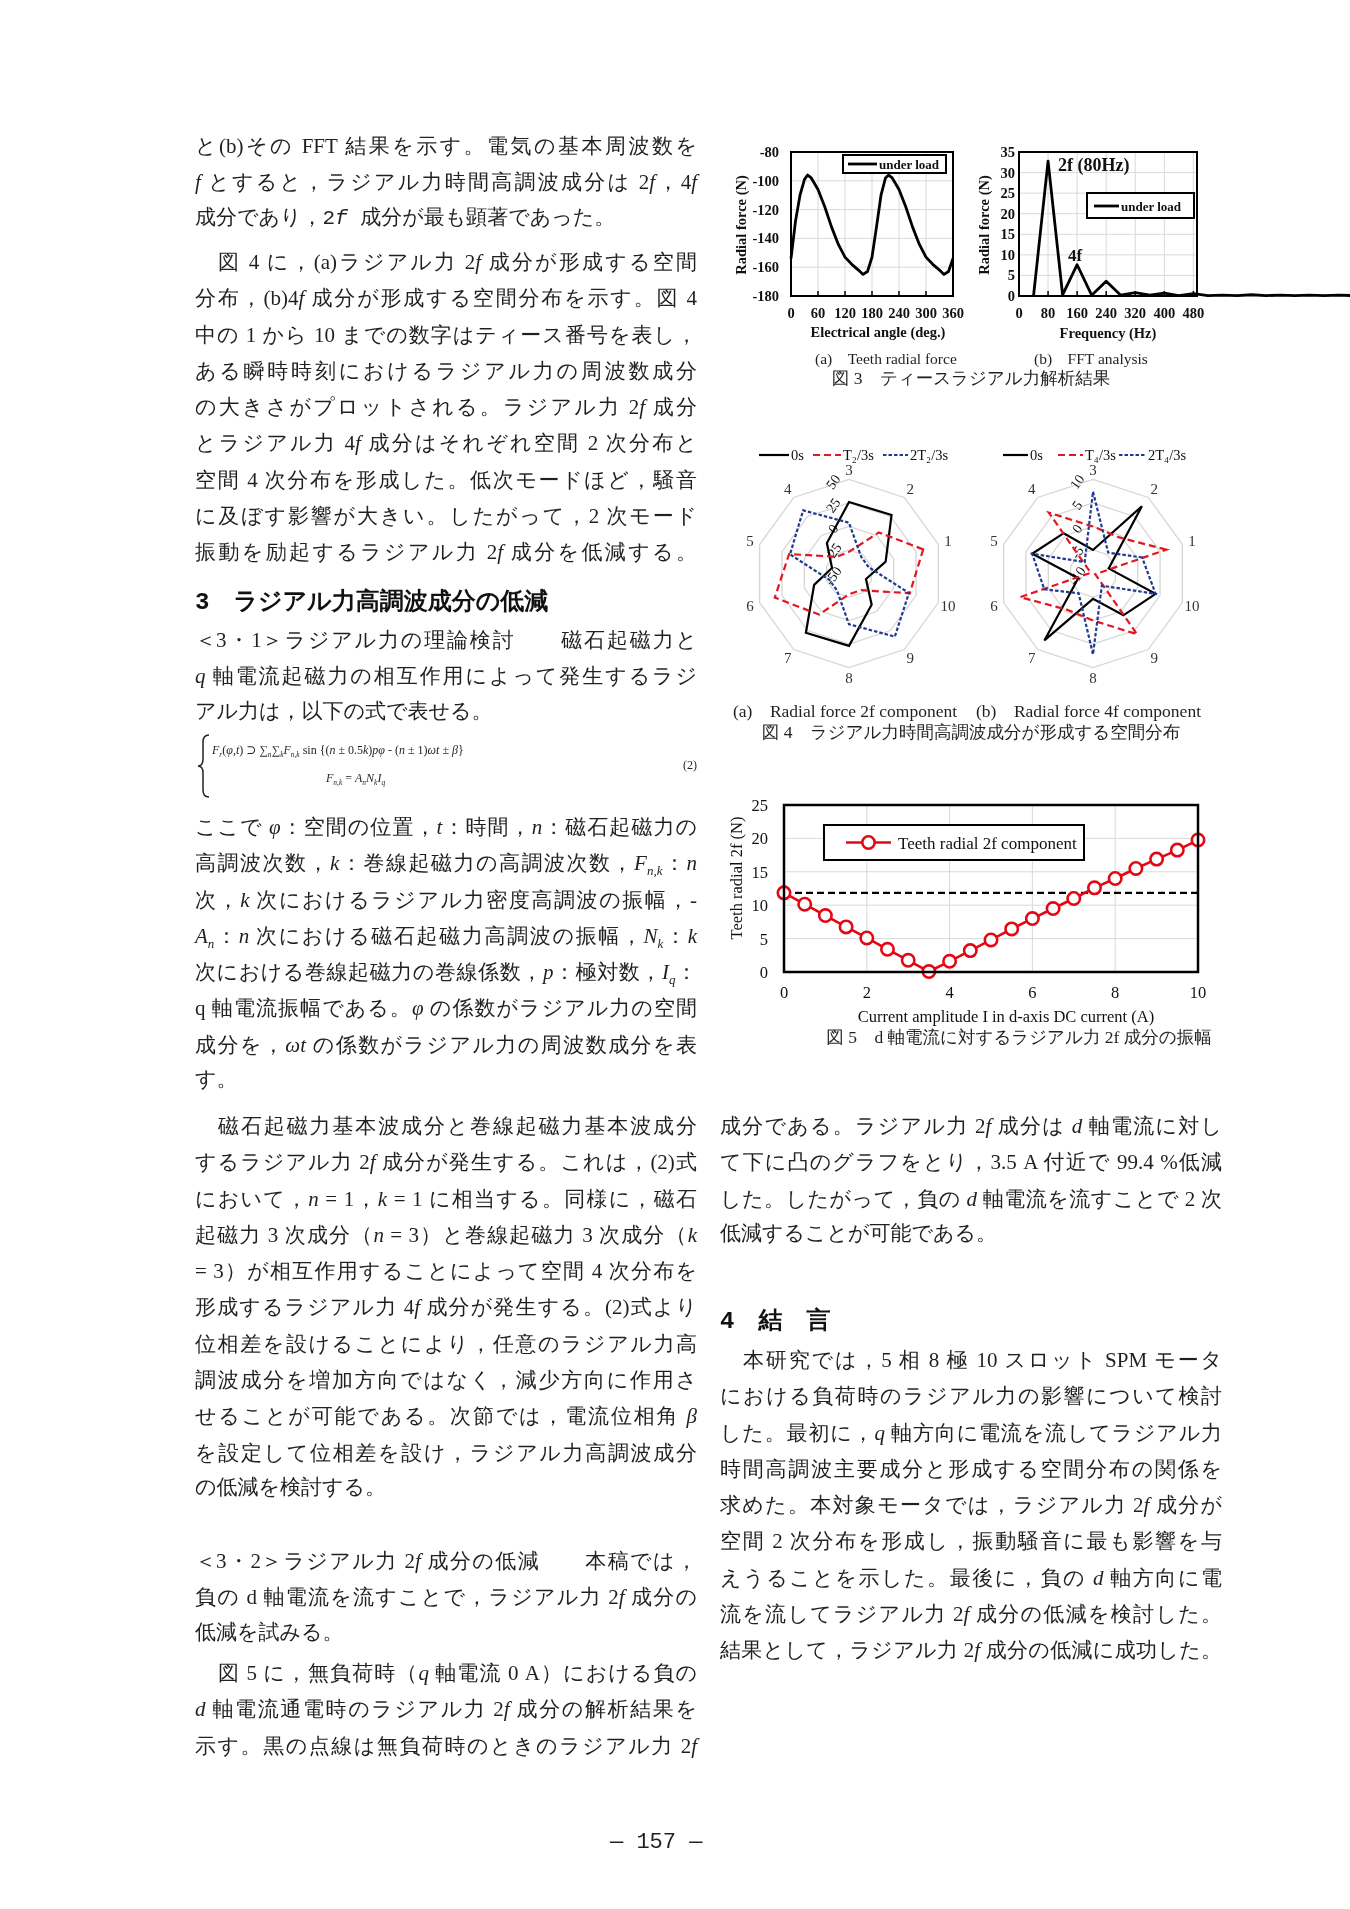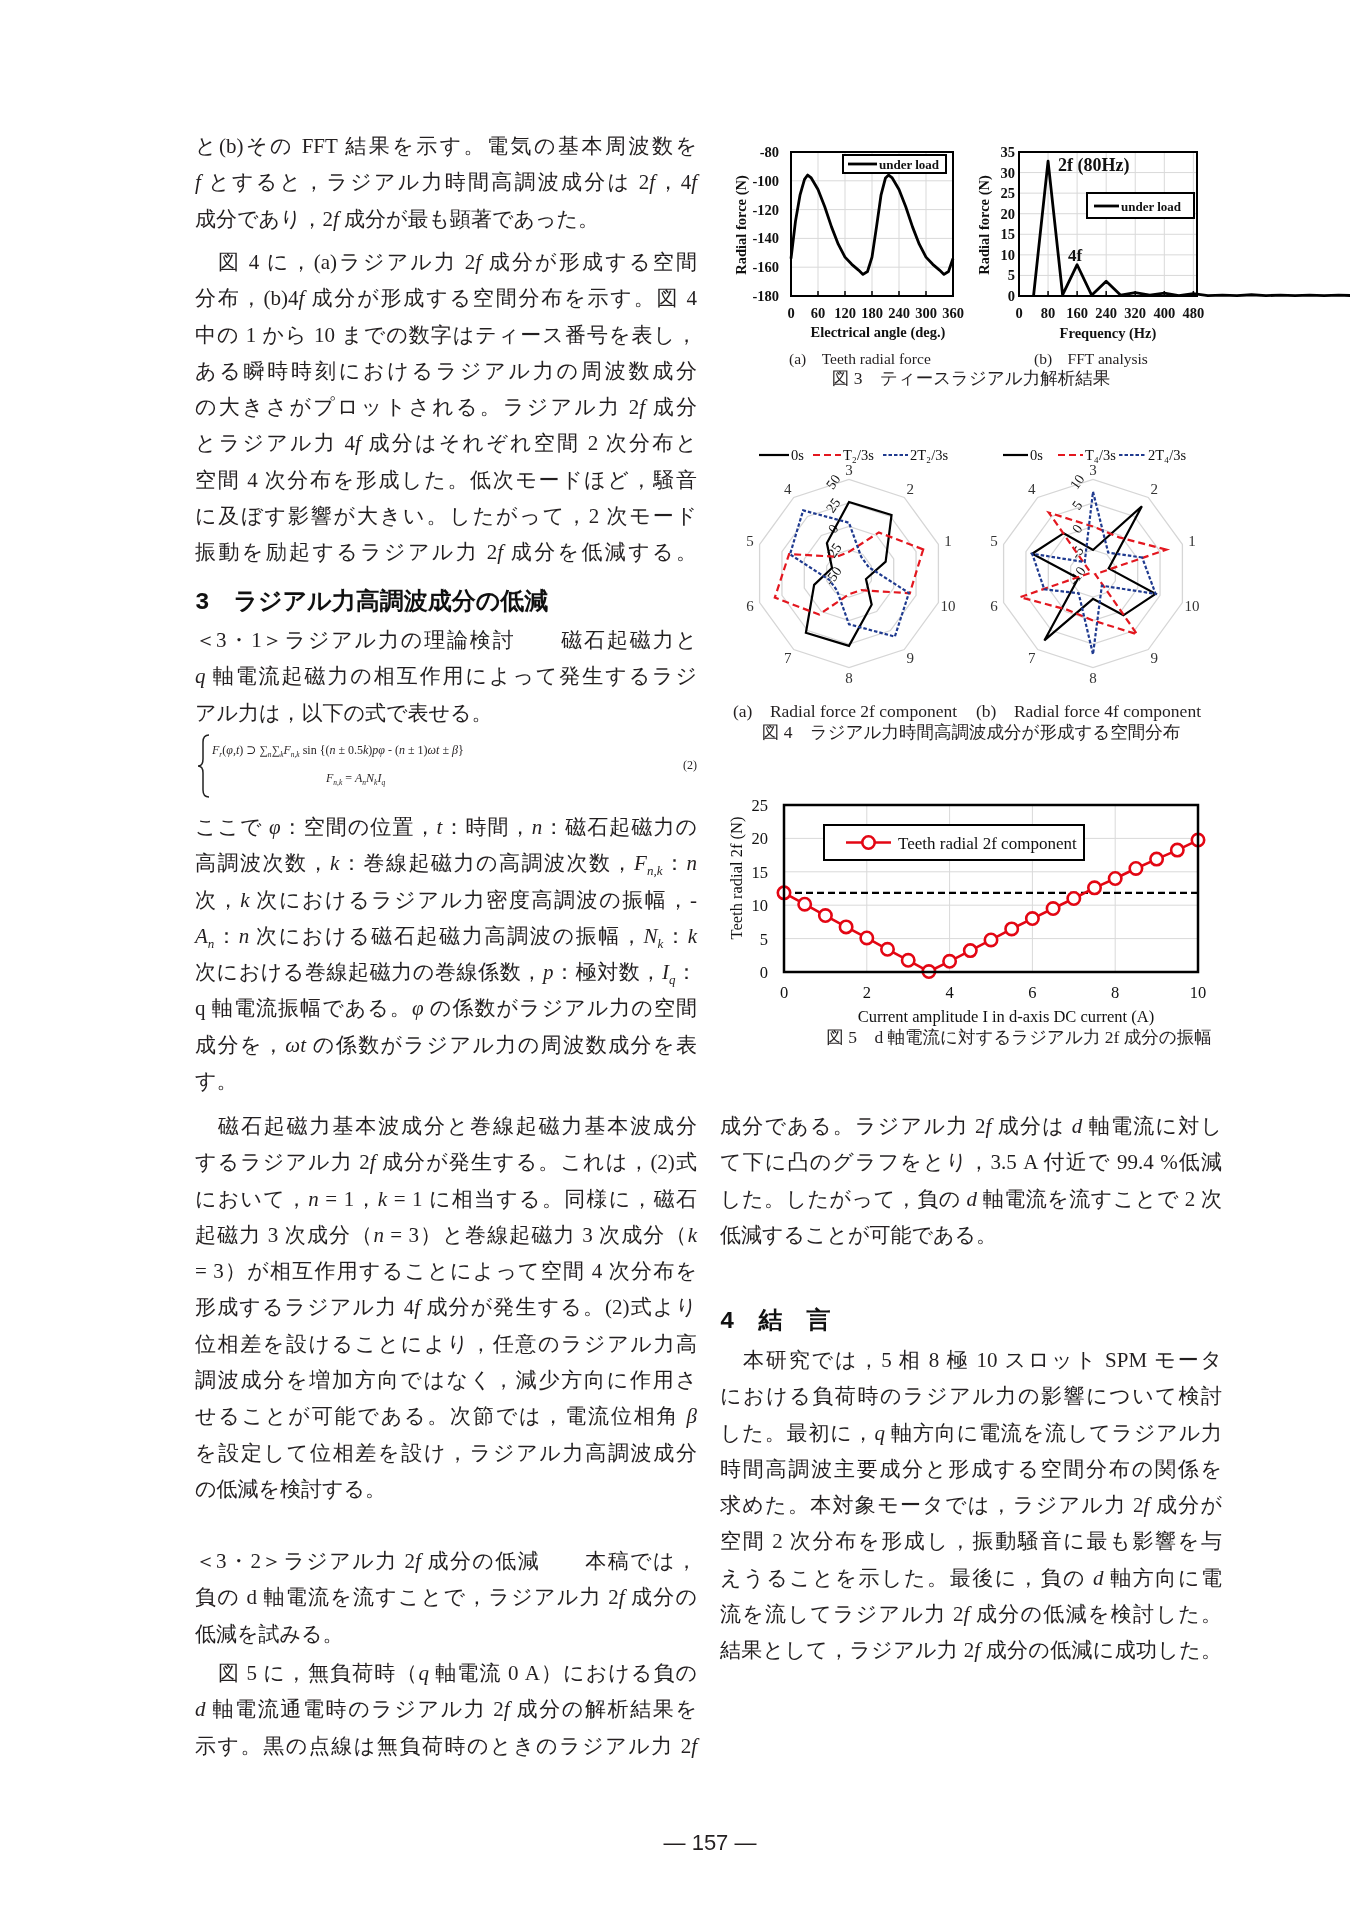--- a/index.html
+++ b/index.html
@@ -2,21 +2,21 @@
 <html><head>
 <meta charset="utf-8">
 <style>
 html,body{margin:0;padding:0;background:#fff;}
 #page{position:relative;width:1350px;height:1909px;background:#fff;overflow:hidden;color:#231f20;font-family:"Liberation Serif","DejaVu Serif",serif;margin-left:36px;}
 .col{position:absolute;top:0;width:502px;height:1909px;}
 .col-left{left:159px;}
 .col-right{left:684px;}
 .block{position:absolute;left:0;width:502px;font-size:21px;line-height:36.3px;}
 .ln{display:block;width:100%;height:36.3px;text-align:justify;text-align-last:justify;box-sizing:border-box;}
-.ln.last{text-align-last:left;}
+.ln.last{text-align-last:left;font-family:Liberation Mono, monospace;}
 .ln.indent{padding-left:23px;}
 .ln sub,.eq-line sub{font-size:0.62em;vertical-align:-0.35em;line-height:0;font-style:italic;}
 .ln i,.eq-line i{font-style:italic;}
 .heading{position:absolute;left:0;font-family:Liberation Mono, monospace;font-weight:bold;font-size:24px;line-height:32px;white-space:pre;color:#111;}
 .equation{position:absolute;left:0;width:502px;height:70px;font-size:12px;}
 .eq-brace{position:absolute;left:2px;top:2px;}
 .eq-line{position:absolute;white-space:nowrap;line-height:26px;}
 .eq-num{position:absolute;right:0;top:20px;line-height:26px;}
 .cap{position:absolute;white-space:nowrap;line-height:20px;}
 .cap-sub{font-size:15.5px;}
@@ -27,21 +27,21 @@
 .chart text.t3{font-size:14.5px;font-weight:bold;}
 .chart text.lg3{font-size:13px;font-weight:bold;}
 .chart text.t5{font-size:16.5px;}
 .chart text.lg5{font-size:17px;}
 .chart text.ann{font-weight:bold;}
 .chart text.radar-axis{font-size:15px;fill:#333;}
 .chart text.radar-scale{font-size:14px;}
 .chart text.radar-legend{font-size:14.5px;}
 .grid{stroke:#d9d9d9;stroke-width:1;}
 .ring{fill:none;stroke:#d6d6d6;stroke-width:1.3;}
-.page-number{position:absolute;left:574px;top:1829px;width:200px;text-align:center;font-family:Liberation Sans, sans-serif;font-size:22px;line-height:28px;}
+.page-number{position:absolute;left:574px;top:1829px;width:200px;text-align:left;font-family:Liberation Mono, monospace;font-size:22px;line-height:28px;}
 </style>
 </head>
 <body>
 
 <div id="page">
 
   <section class="col col-left">
     <div class="block" style="top:128px">
         <div class="ln">と(b)その FFT 結果を示す。電気の基本周波数を</div>
         <div class="ln"><i>f</i> とすると，ラジアル力時間高調波成分は 2<i>f</i>，4<i>f</i></div>
@@ -215,21 +215,21 @@
         <text x="142" y="198" text-anchor="middle" class="t3">Frequency (Hz)</text>
         <text x="0" y="0" transform="translate(23,85) rotate(-90)" text-anchor="middle" class="t3">Radial force (N)</text>
         <g>
           <rect x="121" y="53" width="107" height="25" fill="#fff" stroke="#000" stroke-width="2"></rect>
           <line x1="128" y1="66" x2="153" y2="66" stroke="#000000" stroke-width="2.8"></line>
           <text x="155" y="70.5" class="lg3">under load</text>
         </g>
         <text x="92.06122448979592" y="31.051428571428573" text-anchor="start" class="ann" font-size="18">2f (80Hz)</text>
         <text x="109.12244897959184" y="120.73142857142858" text-anchor="middle" class="ann" font-size="17">4f</text>
       </svg>
-    <div class="cap cap-sub" style="left:753px;top:349px">(a)　Teeth radial force</div>
+    <div class="cap cap-sub" style="left:779px;top:349px">(a)　Teeth radial force</div>
     <div class="cap cap-sub" style="left:998px;top:349px">(b)　FFT analysis</div>
     <div class="cap cap-main" style="left:735px;top:368px;width:400px">図 3　ティースラジアル力解析結果</div>
   </figure>
 
   <figure style="margin:0">
     <svg class="chart" style="left:690px;top:440px" width="250" height="250" viewBox="0 0 250 250">
         <polygon points="145.35,126.24 136.81,114.49 123.00,110.00 109.19,114.49 100.65,126.24 100.65,140.76 109.19,152.51 123.00,157.00 136.81,152.51 145.35,140.76" class="ring"></polygon>
         <polygon points="167.70,118.98 150.63,95.48 123.00,86.50 95.37,95.48 78.30,118.98 78.30,148.02 95.37,171.52 123.00,180.50 150.63,171.52 167.70,148.02" class="ring"></polygon>
         <polygon points="190.05,111.71 164.44,76.46 123.00,63.00 81.56,76.46 55.95,111.71 55.95,155.29 81.56,190.54 123.00,204.00 164.44,190.54 190.05,155.29" class="ring"></polygon>
         <polygon points="212.40,104.45 178.25,57.45 123.00,39.50 67.75,57.45 33.60,104.45 33.60,162.55 67.75,209.55 123.00,227.50 178.25,209.55 212.40,162.55" class="ring"></polygon>

